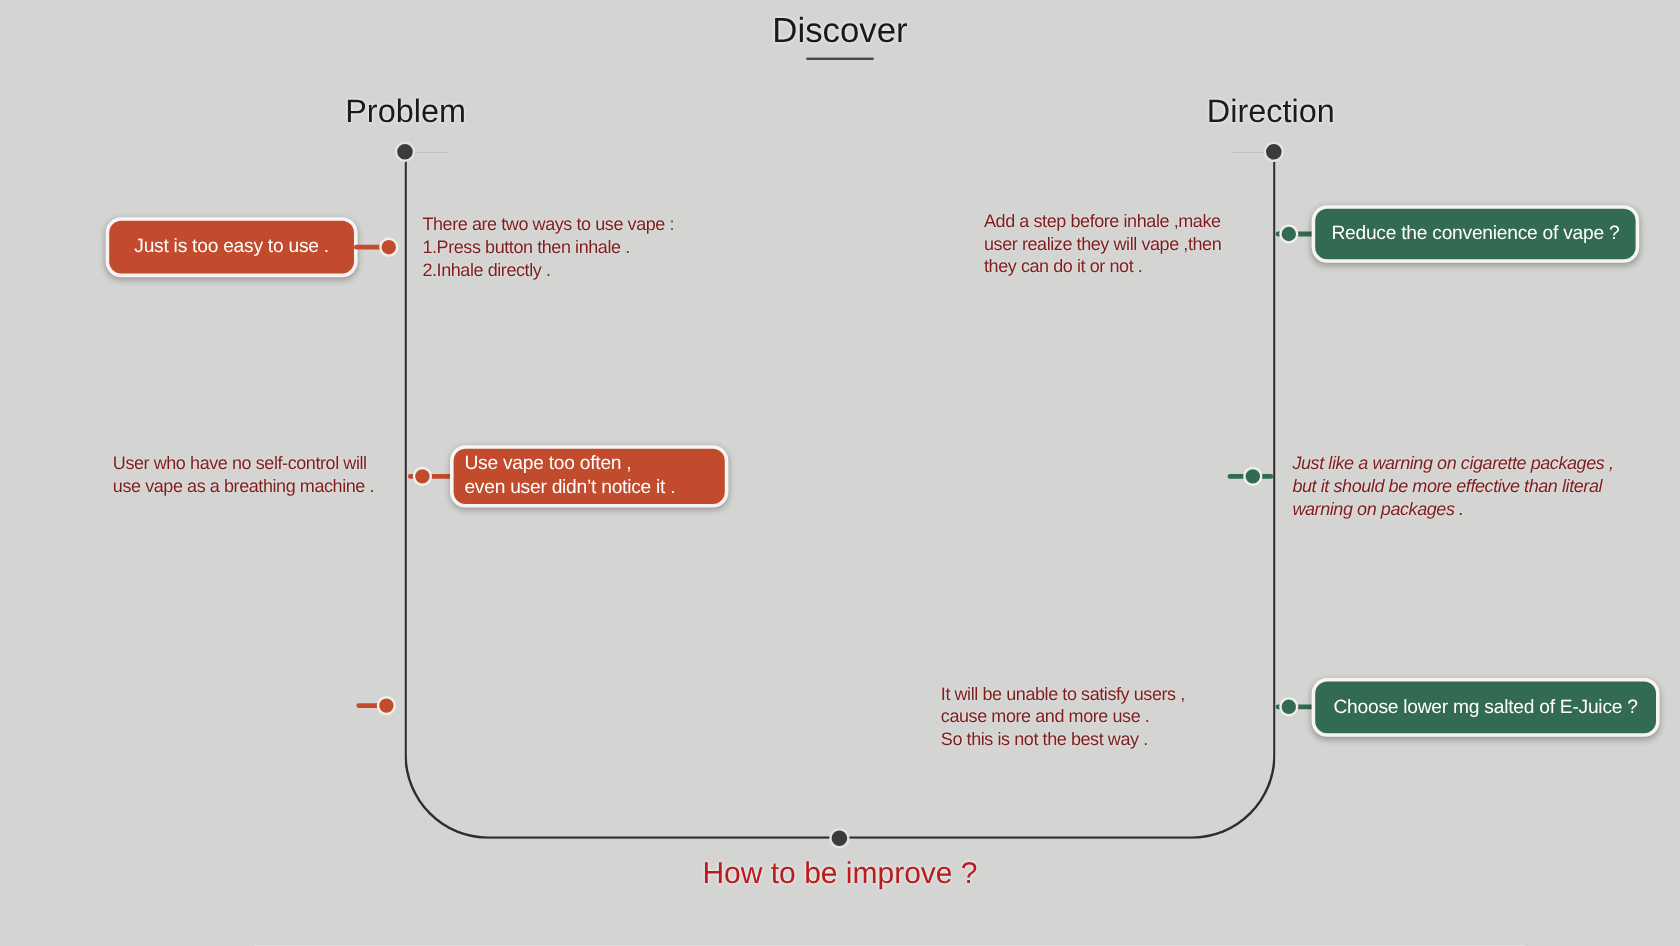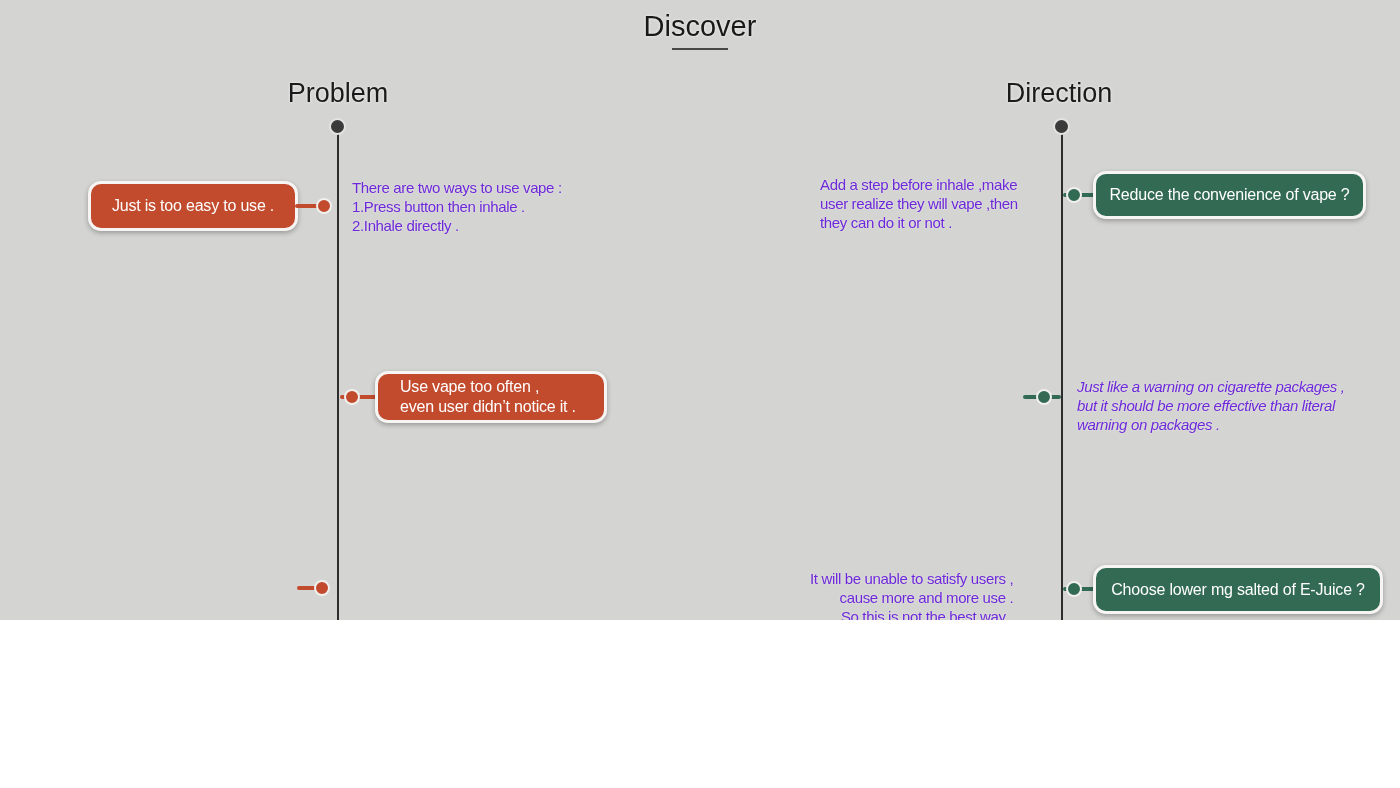--- a/index.html
+++ b/index.html
@@ -1,17 +1,17 @@
 <!DOCTYPE html>
 <html style="--bg: #d4d4d3; --line: #2d2d2d; --red: #c24b2e; --green: #326a53;"><head>
 <meta charset="utf-8">
 <style>
   html,body { margin:0; padding:0; }
   .canvas {
-    position:relative; width:1400px; height:620px;
+    position:relative; width:1400px; height:788px;
     background:var(--bg,#d4d4d3);
     font-family:"Liberation Sans", sans-serif;
     color:#1d1d1d; overflow:hidden;
   }
   .title {
     position:absolute; top:10px; left:0; width:100%;
     text-align:center; font-size:29px; color:#191919;
     text-shadow:0 0 3px rgba(255,255,255,0.85);
   }
   .title-underline {
@@ -53,21 +53,21 @@
   .green { background:var(--green,#326a53); }
 
   .stem { position:absolute; height:4px; border-radius:2px; }
   .sdot {
     position:absolute; width:12px; height:12px; border-radius:50%;
     border:2px solid #f1f0ee; box-sizing:content-box;
   }
 
   .note {
     position:absolute; font-size:15px; letter-spacing:-0.35px;
-    line-height:19px; color:#6d28d9; white-space:pre;
+    line-height:19px; color:#7f1d1d; white-space:pre;
     text-shadow:0 0 2px rgba(255,255,255,0.55);
   }
 
   .footer {
     position:absolute; top:714px; left:0; width:100%; text-align:center;
     font-size:25px; color:#b91c1c; text-shadow:0 0 3px rgba(255,255,255,0.85);
   }
 
   
   #r1pb { left:88px;  top:181px; width:210px; height:50px; }
@@ -76,32 +76,32 @@
   #r1pn { left:352px; top:178px; }
   #r1dn { left:820px; top:175px; }
   #r1ds { left:1063px; top:193px; width:34px; background:var(--green,#326a53); }
   #r1dd { left:1066px; top:187px; background:var(--green,#326a53); }
   #r1db { left:1093px; top:171px; width:273px; height:48px; }
 
   
   #r2pn { left:94px;  top:377px; }
   #r2ps { left:340px; top:395px; width:38px; background:var(--red,#c24b2e); }
   #r2pd { left:344px; top:389px; background:var(--red,#c24b2e); }
-  #r2pb { left:375px; top:371px; width:232px; height:52px; padding-left:22px; }
+  #r2pb { left:375px; top:371px; width:232px; height:52px; padding-left:9px; }
   #r2db { left:728px; top:371px; width:298px; height:52px; }
   #r2ds { left:1023px; top:395px; width:38px; background:var(--green,#326a53); }
   #r2dd { left:1036px; top:389px; background:var(--green,#326a53); }
   #r2dn { left:1077px; top:377px;font-style:italic; }
 
   
   #r3pb { left:68px;  top:563px; width:232px; height:50px; }
   #r3ps { left:297px; top:586px; width:27px; background:var(--red,#c24b2e); }
   #r3pd { left:314px; top:580px; background:var(--red,#c24b2e); }
   #r3pn { left:350px; top:550px; }
-  #r3dn { left:810px; top:569px;text-align:right; }
+  #r3dn { left:784px; top:569px; }
   #r3ds { left:1063px; top:587px; width:34px; background:var(--green,#326a53); }
   #r3dd { left:1066px; top:581px; background:var(--green,#326a53); }
   #r3db { left:1093px; top:565px; width:290px; height:49px; }
 </style>
 </head>
 <body>
 
 <div class="canvas">
 
   <div class="title">Discover</div>
@@ -125,20 +125,22 @@
 2.Inhale directly .</div>
   <div class="note" id="r1dn">Add a step before inhale ,make
 user realize they will vape ,then
 they can do it or not .</div>
   <div class="stem" id="r1ds"></div>
   <div class="sdot" id="r1dd"></div>
   <div class="card green" id="r1db">
     <span>Reduce the convenience of vape ?</span>
   </div>
 
+  <div class="note" id="r2pn">User who have no self-control will
+use vape as a breathing machine .</div>
   <div class="stem" id="r2ps"></div>
   <div class="sdot" id="r2pd"></div>
   <div class="card red left-text" id="r2pb">
     <span>Use vape too often ,
 even user didn’t notice it .</span>
   </div>
   <div class="stem" id="r2ds"></div>
   <div class="sdot" id="r2dd"></div>
   <div class="note" id="r2dn">Just like a warning on cigarette packages ,
 but it should be more effective than literal

